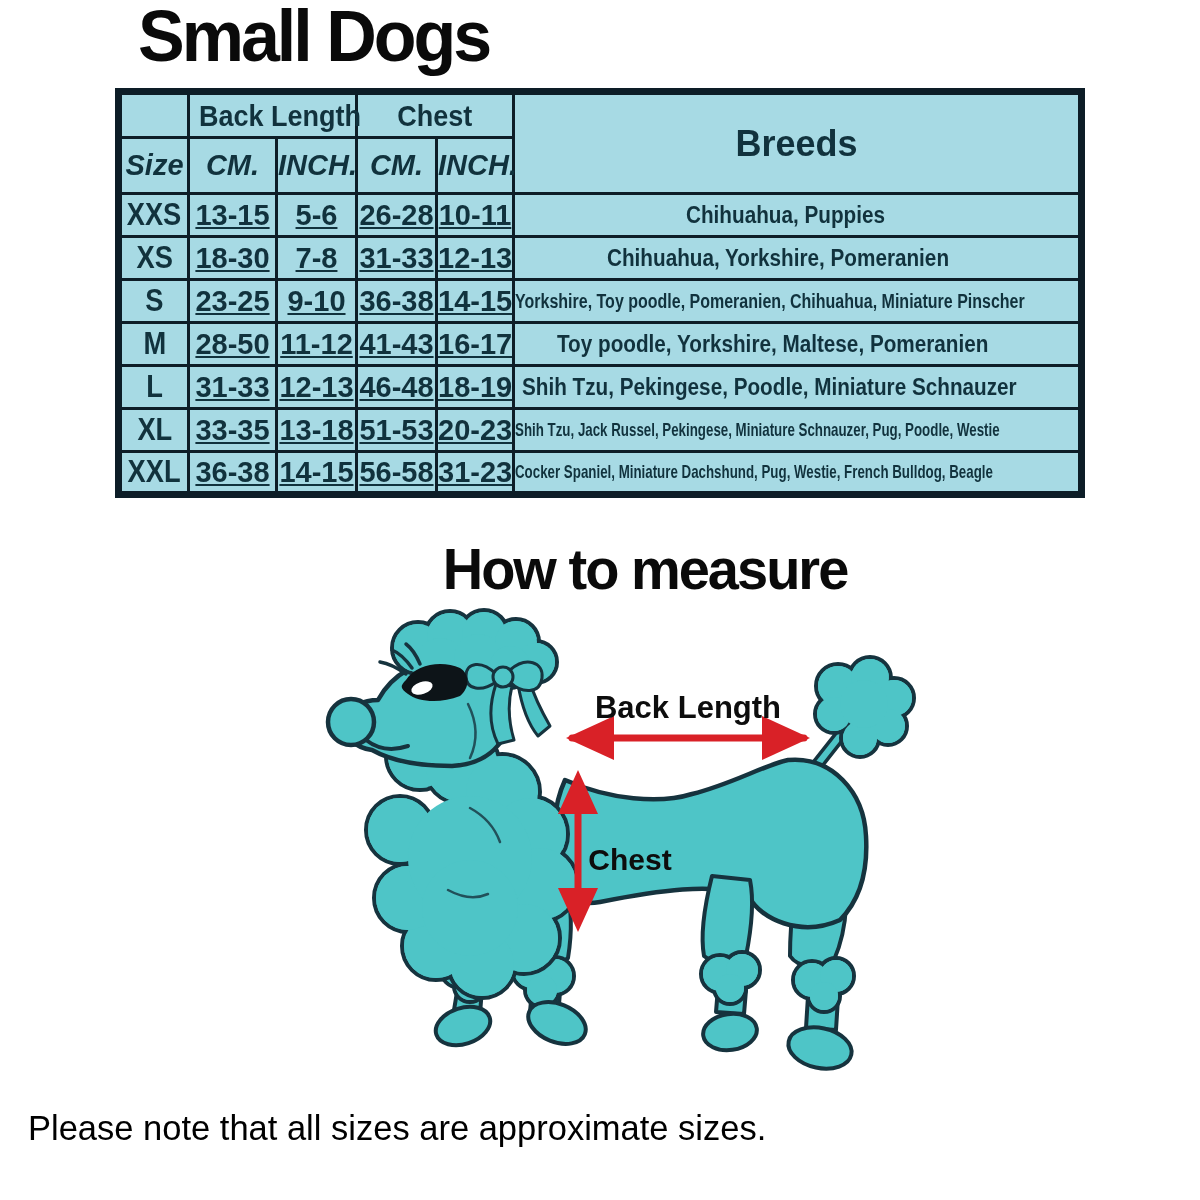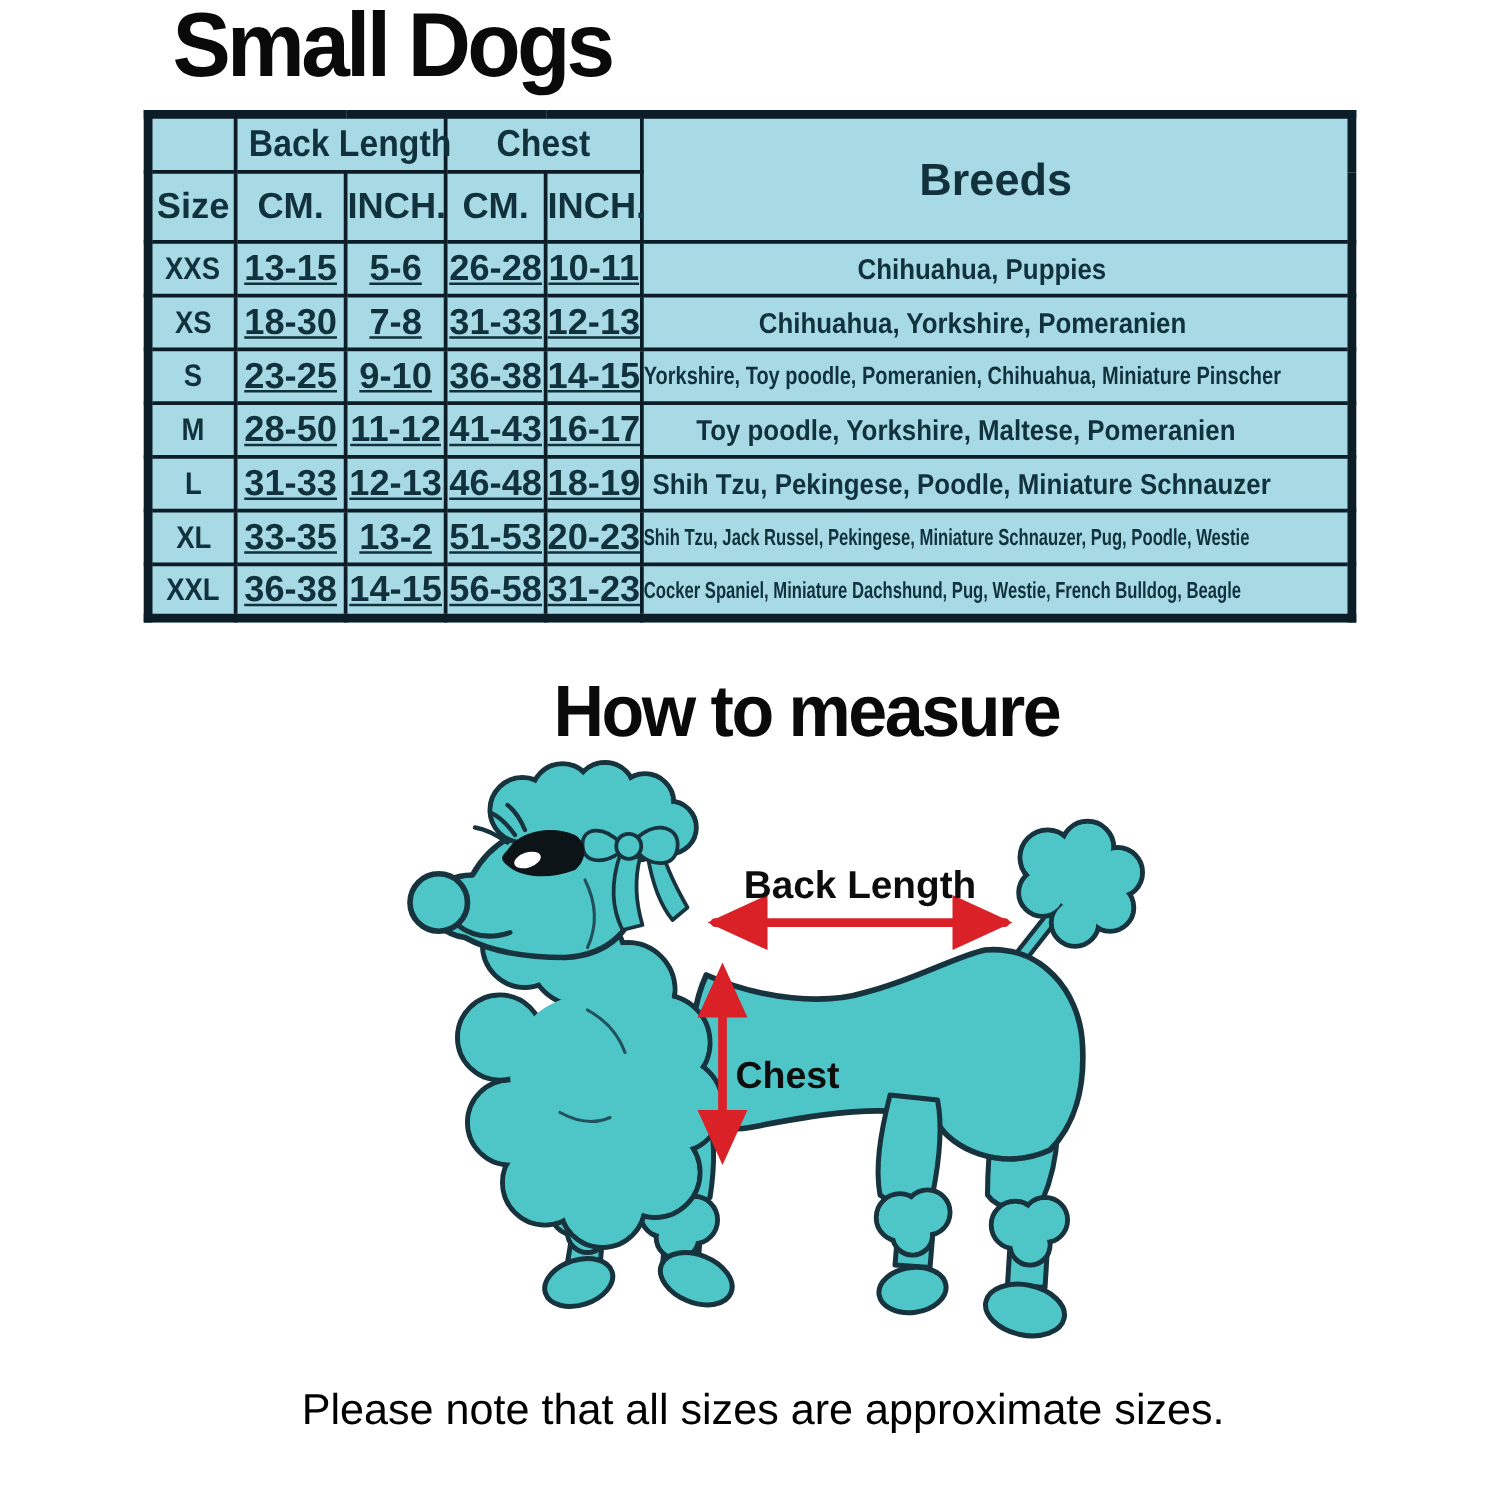--- a/index.html
+++ b/index.html
@@ -20,40 +20,40 @@
   table.size-table td,table.size-table th{
     border:3px solid #0d1d27;text-align:center;vertical-align:middle;
     color:#11323d;padding:0;overflow:visible;white-space:nowrap;
   }
   tr.group-row{height:46px;}
   tr.sub-row{height:56px;}
   tr.data-row{height:43px;}
   .group-head{font-size:30px;font-weight:bold;}
   .group-head .cond{display:inline-block;transform:scaleX(.9);transform-origin:center;}
   .breeds-head{font-size:36px;font-weight:bold;}
-  .red-head{color:#dc3a50;font-size:29px;font-weight:bold;}
-  .size-label{font-size:25px;font-weight:bold;}
+  .red-head{color:#dc3a50;font-size:29px;font-weight:bold;font-style:italic;}
+  .size-label{font-size:31px;font-weight:bold;}
   .size-label .cond{display:inline-block;transform:scaleX(.88);transform-origin:center;}
   .num-cell{font-size:29px;font-weight:bold;text-decoration:underline;}
   td.breeds-cell{text-align:left;padding-left:8px;}
   .breeds-text{display:inline-block;font-weight:bold;transform-origin:left center;}
   .b-lg .breeds-text{font-size:23px;transform:scaleX(.9);}
   .b-md .breeds-text{font-size:20px;transform:scaleX(.8);}
   .b-sm .breeds-text{font-size:18.5px;transform:scaleX(.72);}
 
   .measure-title{
     position:absolute;left:645px;top:536px;margin:0;transform:translateX(-50%) scaleY(1.04);
     font-size:56px;font-weight:bold;color:#0a0a0a;letter-spacing:-2px;white-space:nowrap;
   }
 
   .dog-wrap{position:absolute;left:320px;top:608px;width:600px;height:480px;}
 
   .footer-notes{
     position:absolute;left:28px;top:1108px;width:1165px;
-    font-size:34.5px;line-height:41px;color:#000;font-weight:400;text-align:center;
+    font-size:34.5px;line-height:41px;color:#000;font-weight:400;
   }
   .footer-notes p{margin:0;white-space:nowrap;}
 </style>
 </head>
 <body>
 
 <div class="page">
 
   <h1 class="main-title">Small Dogs</h1>
 
@@ -116,21 +116,21 @@
       <td class="size-label"><span class="cond">L</span></td>
       <td class="num-cell">31-33</td>
       <td class="num-cell">12-13</td>
       <td class="num-cell">46-48</td>
       <td class="num-cell">18-19</td>
       <td class="breeds-cell"><span class="breeds-text">Shih Tzu, Pekingese, Poodle, Miniature Schnauzer</span></td>
     </tr>
     <tr class="data-row b-sm">
       <td class="size-label"><span class="cond">XL</span></td>
       <td class="num-cell">33-35</td>
-      <td class="num-cell">13-2</td>
+      <td class="num-cell">13-18</td>
       <td class="num-cell">51-53</td>
       <td class="num-cell">20-23</td>
       <td class="breeds-cell"><span class="breeds-text">Shih Tzu, Jack Russel, Pekingese, Miniature Schnauzer, Pug, Poodle, Westie</span></td>
     </tr>
     <tr class="data-row b-sm">
       <td class="size-label"><span class="cond">XXL</span></td>
       <td class="num-cell">36-38</td>
       <td class="num-cell">14-15</td>
       <td class="num-cell">56-58</td>
       <td class="num-cell">31-23</td>

